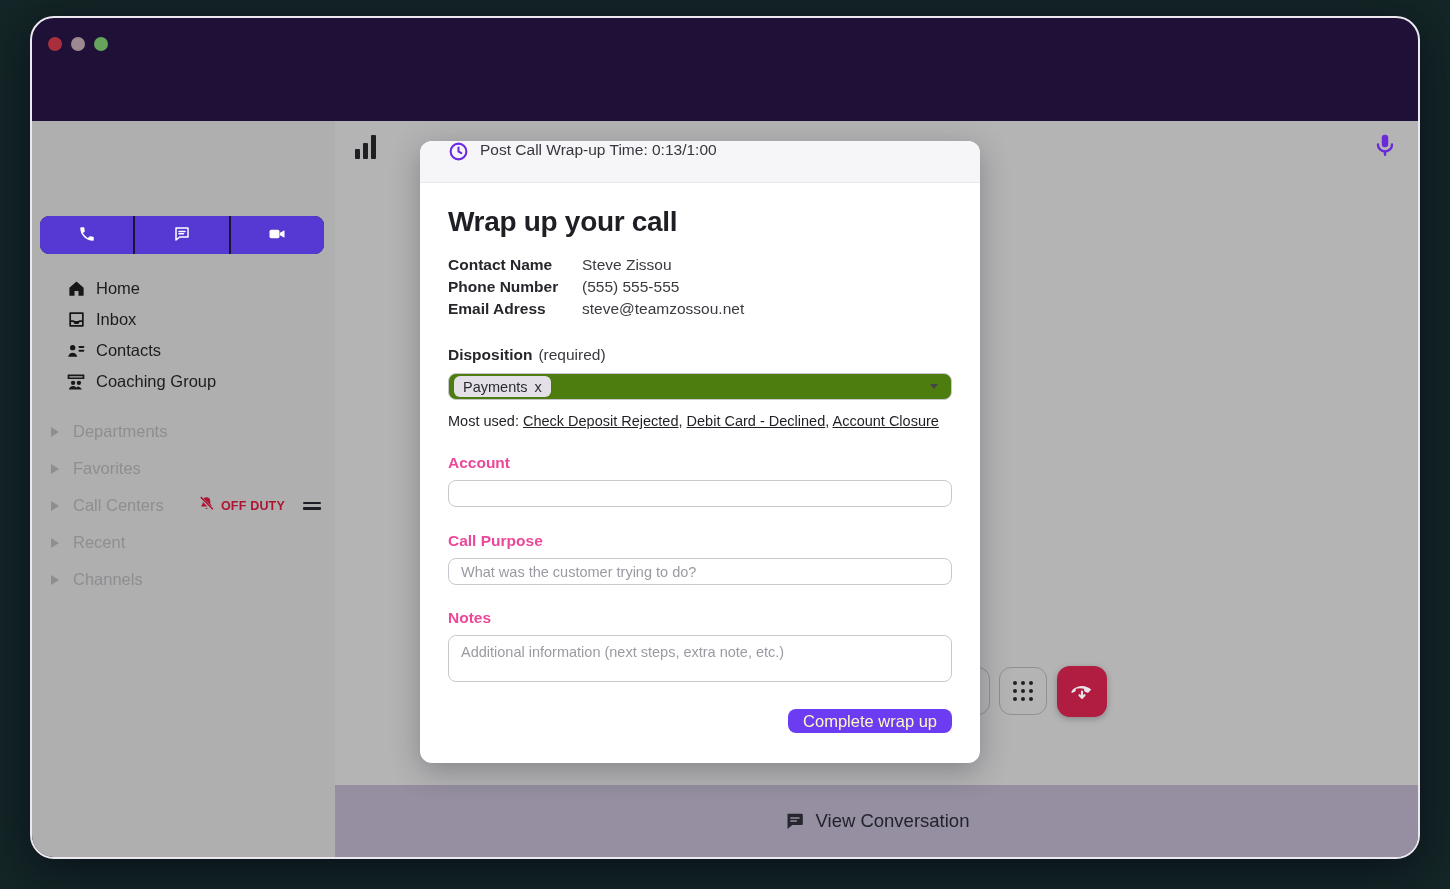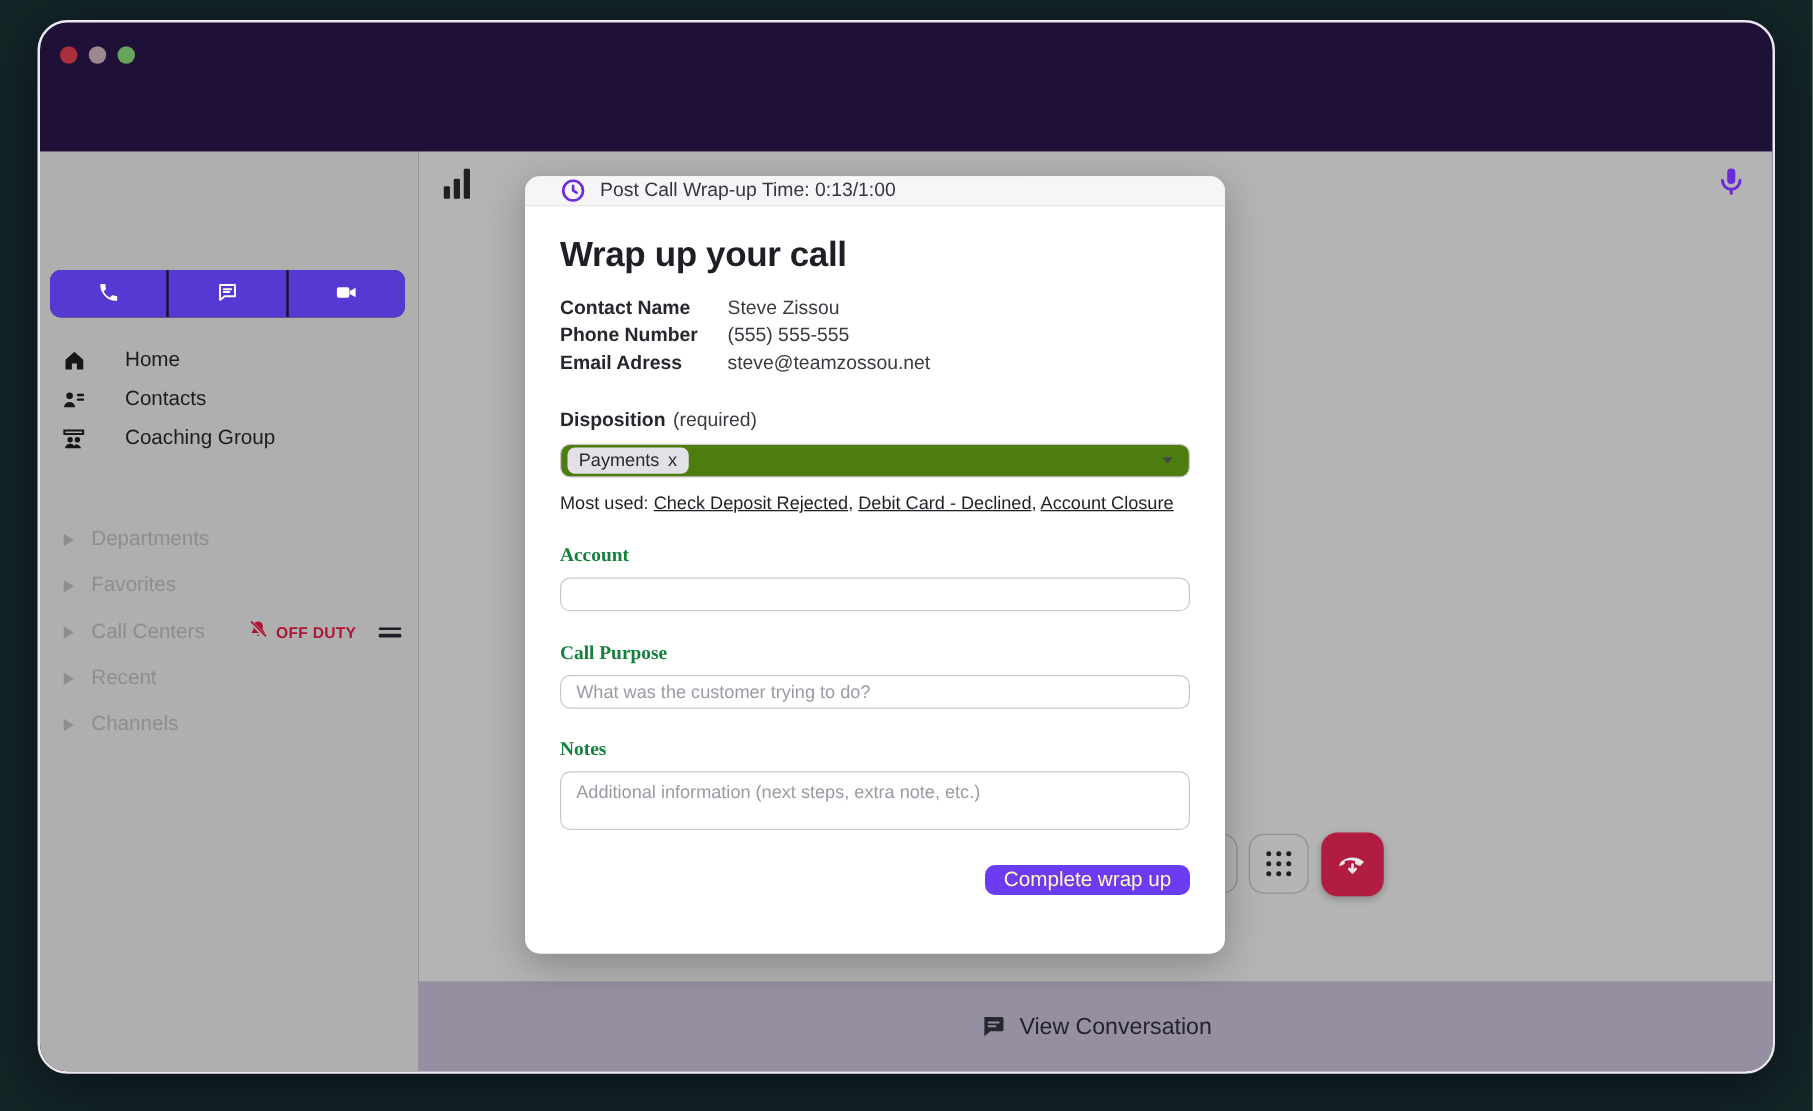--- a/index.html
+++ b/index.html
@@ -42,21 +42,21 @@
     display:flex; align-items:center; justify-content:center; border:none; cursor:pointer; }
 
   
   .call-actions { position:absolute; left:8px; right:11px; top:95px; height:38px;
     display:flex; gap:2px; background:#1a1430; border-radius:9px; overflow:hidden; }
   .call-actions .act { flex:1; background:#5638d2; color:#fff; display:flex;
     align-items:center; justify-content:center; border:none; cursor:pointer; }
 
   
   .nav { position:absolute; left:0; right:0; top:152px; }
-  .nav-row { display:flex; align-items:center; height:31px; padding-left:17px; gap:31px;
+  .nav-row { display:flex; align-items:center; height:31px; padding-left:34px; gap:10px;
     font-size:16.5px; color:#1c1c1f; cursor:pointer; }
   .nav-row .nicon { width:20px; display:flex; justify-content:center; color:#171719; }
 
   
   .sections { position:absolute; left:0; right:0; top:292px; }
   .sec-row { display:flex; align-items:center; height:37px; padding:0 14px 0 19px;
     font-size:16.5px; color:#8e8d90; cursor:pointer; }
   .chev { width:0; height:0; border-left:8px solid #8e8d90; border-top:5.5px solid transparent;
     border-bottom:5.5px solid transparent; margin-right:14px; flex-shrink:0; }
   .offduty-group { margin-left:auto; display:flex; align-items:center; gap:6px; }
@@ -83,22 +83,22 @@
     background:#b01d40; color:#e9e6ea; box-shadow:0 2px 6px rgba(0,0,0,.25); }
 
   .bottom-bar { position:absolute; left:0; right:0; bottom:0; height:72px; background:#968fa2;
     display:flex; align-items:center; justify-content:center; gap:11px; cursor:pointer; }
   .bottom-bar .bb-label { font-size:18.5px; color:#23232b; }
   .bottom-bar .bb-icon { color:#26262e; display:flex; }
 
   
   .modal { position:absolute; left:388px; top:20px; width:560px; height:622px; background:#fff;
     border-radius:12px; box-shadow:0 8px 30px rgba(20,20,30,.30); overflow:hidden; z-index:10; }
-  .modal-header { height:24px; background:#f6f6f8; border-bottom:1px solid #e8e8ec;
-    display:flex; align-items:center; padding-left:28px; gap:11px; }
+  .modal-header { height:42px; background:#f6f6f8; border-bottom:1px solid #e8e8ec;
+    display:flex; padding-left:28px; gap:11px; }
   .modal-header .mh-text { font-size:15.5px; color:#36363e; }
   .clock-icon { color:#6d2be0; display:flex; }
   .modal-body { padding:0 28px; }
   .m-title { margin-top:24px; font-size:28px; font-weight:700; color:#1e1e24; line-height:1.08; letter-spacing:-.3px; }
 
   .contact-grid { margin-top:17px; display:grid; grid-template-columns:134px 1fr; row-gap:1px; }
   .cg-label { font-size:15.5px; font-weight:700; color:#26262c; line-height:21px; }
   .cg-value { font-size:15.5px; color:#3a3a40; line-height:21px; }
 
   .dispo-label-row { margin-top:27px; font-size:15.5px; color:#26262c; }
@@ -109,21 +109,21 @@
     display:flex; align-items:center; padding:0 13px 0 5px; cursor:pointer; background:#4d7c0f; }
   .chip { background:#e3e1e7; border-radius:6px; padding:2.5px 9px; font-size:14.5px; color:#2a2a30;
     display:flex; gap:7px; align-items:center; }
   .chip-x { cursor:pointer; }
   .caret { margin-left:auto; width:0; height:0; border-top:5px solid #44444a;
     border-left:4.5px solid transparent; border-right:4.5px solid transparent; }
 
   .most-used { margin-top:13px; font-size:14.5px; color:#1f1f25; }
   .most-used a { color:#1f1f25; text-decoration:underline; cursor:pointer; }
 
-  .field-label { margin-top:25px; font-size:15.5px; font-weight:700; color:#15803d;font-family:Liberation Serif, serif; }
+  .field-label { margin-top:25px; font-size:15.5px; font-weight:700; color:#ec4899; }
   .field-label.notes { margin-top:24px; }
   .text-input { margin-top:8px; width:100%; height:27px; border:1px solid #c9c8cf; border-radius:8px;
     padding:0 12px; font-size:14.5px; color:#7f1d1d; font-family:"Liberation Sans", sans-serif; outline:none; }
   .text-input::placeholder, .notes-area::placeholder { color:#9b9aa3; }
   .notes-area { margin-top:8px; width:100%; height:47px; border:1px solid #c9c8cf; border-radius:8px;
     padding:8px 12px; font-size:14.5px; color:#8b5cf6; font-family:"Liberation Sans", sans-serif;
     resize:none; outline:none; }
 
   .submit-row { margin-top:23px; display:flex; justify-content:flex-end; }
   .submit-btn { background:#6c3cf3; color:#fef9c3; border:none; border-radius:8px; height:24px;
@@ -174,20 +174,29 @@
       </div>
 
       <div class="nav">
         <div class="nav-row">
           <span class="nicon">
             <svg width="19" height="19" viewBox="0 0 24 24" fill="currentColor">
                 <path d="M3 11 12 3l9 8v10h-6.5v-6h-5v6H3V11z"></path>
               </svg>
           </span>
           <span>Home</span>
+        </div>
+        <div class="nav-row">
+          <span class="nicon">
+            <svg width="19" height="19" viewBox="0 0 24 24" fill="none" stroke="currentColor" stroke-width="2.2" stroke-linejoin="round">
+                <path d="M4 4h16v16H4z"></path>
+                <path d="M4 14h4.5l1.5 2.5h4L15.5 14H20" fill="currentColor"></path>
+              </svg>
+          </span>
+          <span>Inbox</span>
         </div>
         <div class="nav-row">
           <span class="nicon">
             <svg width="20" height="20" viewBox="0 0 24 24" fill="currentColor">
                 <circle cx="8" cy="8" r="3.2"></circle>
                 <path d="M2.5 19c.6-3.2 2.9-5 5.5-5s4.9 1.8 5.5 5h-11z"></path>
                 <rect x="15" y="6" width="7" height="2.3" rx="1"></rect>
                 <rect x="15" y="10.5" width="7" height="2.3" rx="1"></rect>
               </svg>
           </span>

